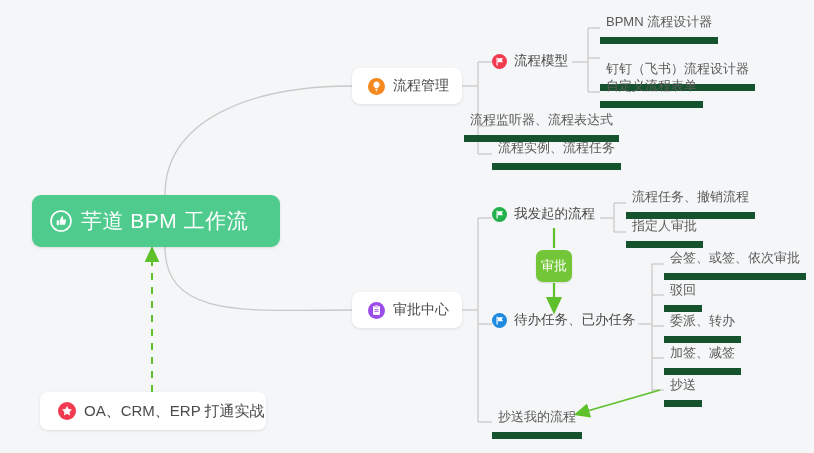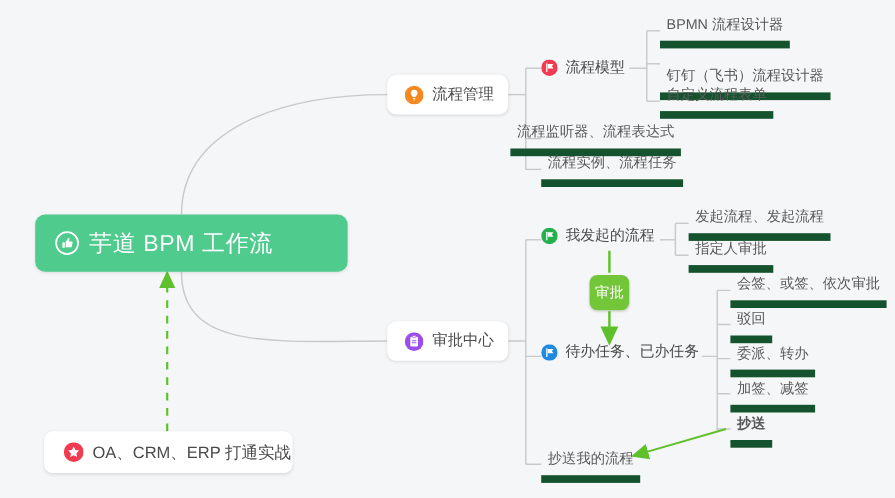--- a/index.html
+++ b/index.html
@@ -127,21 +127,21 @@
     </defs>
 
     <path d="M554,228 L554,248" stroke="#5ec12c" stroke-width="2.2" fill="none"></path>
     <path d="M554,283 L554,310" stroke="#5ec12c" stroke-width="2.2" fill="none" marker-end="url(#arrowGreen)"></path>
 
     <path d="M660,390 L577,414" stroke="#5ec12c" stroke-width="1.8" fill="none" marker-end="url(#arrowGreenThin)"></path>
 
     <path d="M152,392 L152,250" stroke="#5ec12c" stroke-width="2" stroke-dasharray="7,7" fill="none" marker-end="url(#arrowGreen)"></path>
   </svg>
 
-  <div class="root-node" style="left:32px;top:195px;width:284px;">
+  <div class="root-node" style="left:32px;top:195px;width:248px;">
     <span class="icon">
       <svg width="22" height="22" viewBox="0 0 22 22">
         <circle cx="11" cy="11" r="10" fill="none" stroke="#ffffff" stroke-width="1.6"></circle>
         <path d="M7.3 10.2h1.6v5.1H7.3a.6.6 0 0 1-.6-.6v-3.9a.6.6 0 0 1 .6-.6z" fill="#ffffff"></path>
         <path d="M9.7 10.1l2.2-3.5c.25-.4.85-.35 1.05.1.28.63.3 1.35.06 2l-.3.83h2.36c.62 0 1.07.56.93 1.15l-.76 3.3a1.1 1.1 0 0 1-1.07.85H9.7z" fill="#ffffff"></path>
       </svg>
     </span>
     <span class="root-label">芋道 BPM 工作流</span>
   </div>
 
@@ -192,39 +192,39 @@
     <span class="icon">
       <svg width="15" height="15" viewBox="0 0 15 15">
         <circle cx="7.5" cy="7.5" r="7.5" fill="#22b14c"></circle>
         <rect x="4.5" y="3.6" width="1.2" height="8" rx=".55" fill="#ffffff"></rect>
         <path d="M6.0 4.2h4.6a.3.3 0 0 1 .24.48L9.7 6.2l1.14 1.5a.3.3 0 0 1-.24.48H6.0z" fill="#ffffff"></path>
       </svg>
     </span>
     <span class="flag-label">我发起的流程</span>
   </div>
 
-  <div class="leaf-node" style="left:626px;top:188px;">发起流程、发起流程</div>
+  <div class="leaf-node" style="left:626px;top:188px;">流程任务、撤销流程</div>
   <div class="leaf-node" style="left:626px;top:217px;">指定人审批</div>
 
   <div class="flag-node" style="left:492px;top:311px;">
     <span class="icon">
       <svg width="15" height="15" viewBox="0 0 15 15">
         <circle cx="7.5" cy="7.5" r="7.5" fill="#1f8ae0"></circle>
         <rect x="4.5" y="3.6" width="1.2" height="8" rx=".55" fill="#ffffff"></rect>
         <path d="M6.0 4.2h4.6a.3.3 0 0 1 .24.48L9.7 6.2l1.14 1.5a.3.3 0 0 1-.24.48H6.0z" fill="#ffffff"></path>
       </svg>
     </span>
     <span class="flag-label">待办任务、已办任务</span>
   </div>
 
   <div class="leaf-node" style="left:664px;top:249px;">会签、或签、依次审批</div>
   <div class="leaf-node" style="left:664px;top:281px;">驳回</div>
   <div class="leaf-node" style="left:664px;top:312px;">委派、转办</div>
   <div class="leaf-node" style="left:664px;top:344px;">加签、减签</div>
-  <div class="leaf-node" style="left:664px;top:376px;font-weight:bold;">抄送</div>
+  <div class="leaf-node" style="left:664px;top:376px;">抄送</div>
 
   <div class="leaf-node" style="left:492px;top:408px;">抄送我的流程</div>
 
   <div class="badge" style="left:536px;top:250px;width:36px;height:32px;">审批</div>
 
   <div class="card-node bottom-card" style="left:40px;top:392px;width:226px;">
     <span class="icon">
       <svg width="18" height="18" viewBox="0 0 18 18">
         <circle cx="9" cy="9" r="9" fill="#f23b50"></circle>
         <path d="M9 3.9l1.54 3.12 3.44.5-2.49 2.43.59 3.43L9 11.76l-3.08 1.62.59-3.43L4.02 7.52l3.44-.5z" fill="#ffffff"></path>

